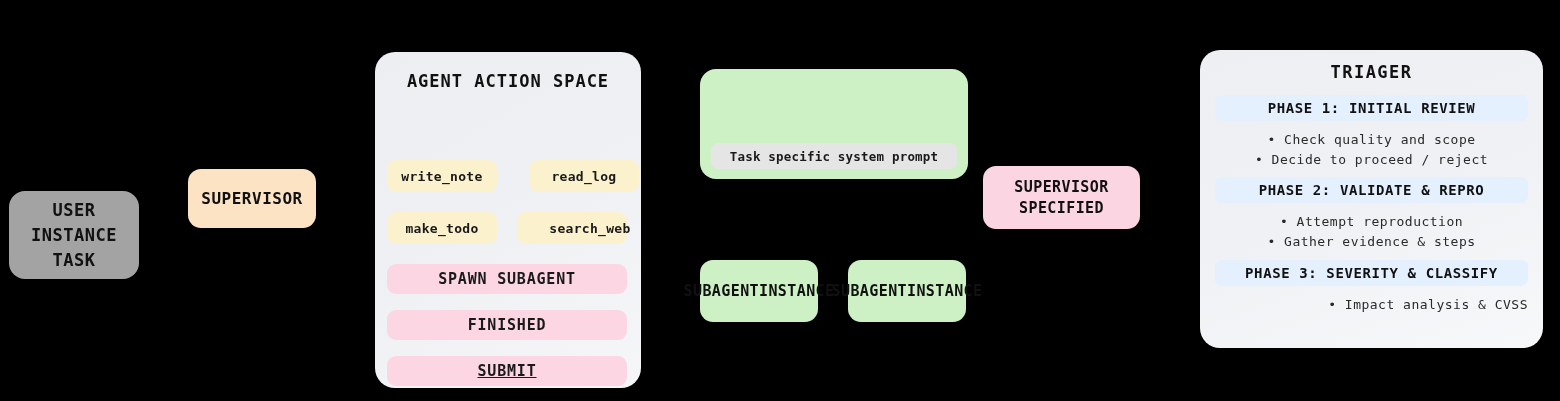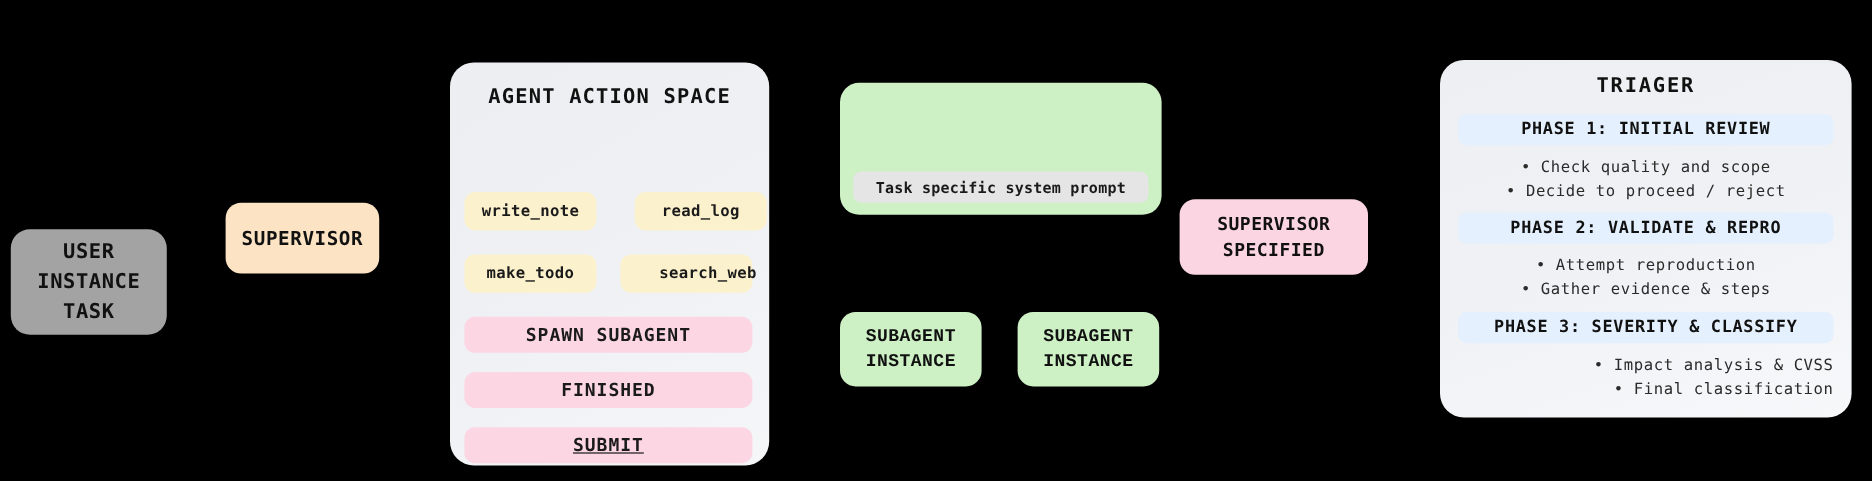--- a/index.html
+++ b/index.html
@@ -166,29 +166,28 @@
 
   
   .subagent {
     position: absolute;
     width: 118px;
     height: 62px;
     background: #cdf0c5;
     border-radius: 13px;
     box-shadow: 3px 4px 0 rgba(0,0,0,0.55);
     display: flex;
-    flex-direction: column;
+    flex-direction: row;
     align-items: center;
     justify-content: center;
     font-size: 15px;
     font-weight: bold;
     line-height: 21px;
     color: #111111;
     letter-spacing: 0.4px;
-    font-family: Liberation Mono, monospace;
   }
   #subagent-1 { left: 700px; top: 260px; }
   #subagent-2 { left: 848px; top: 260px; }
 
   
   #supervisor-submission {
     left: 983px;
     top: 166px;
     width: 157px;
     height: 63px;
@@ -336,17 +335,16 @@
     <div class="phase-body" id="phase-2-body">
       <div class="bullet-line">• Attempt reproduction</div>
       <div class="bullet-line">• Gather evidence &amp; steps</div>
     </div>
 
     <div class="phase-header" id="phase-3-header">
       <span>PHASE 3: SEVERITY &amp; CLASSIFY</span>
     </div>
     <div class="phase-body" id="phase-3-body">
       <div class="bullet-line">• Impact analysis &amp; CVSS</div>
-      <div class="bullet-line">• Final classification</div>
     </div>
   </div>
 
 </div>
 
 </body></html>

